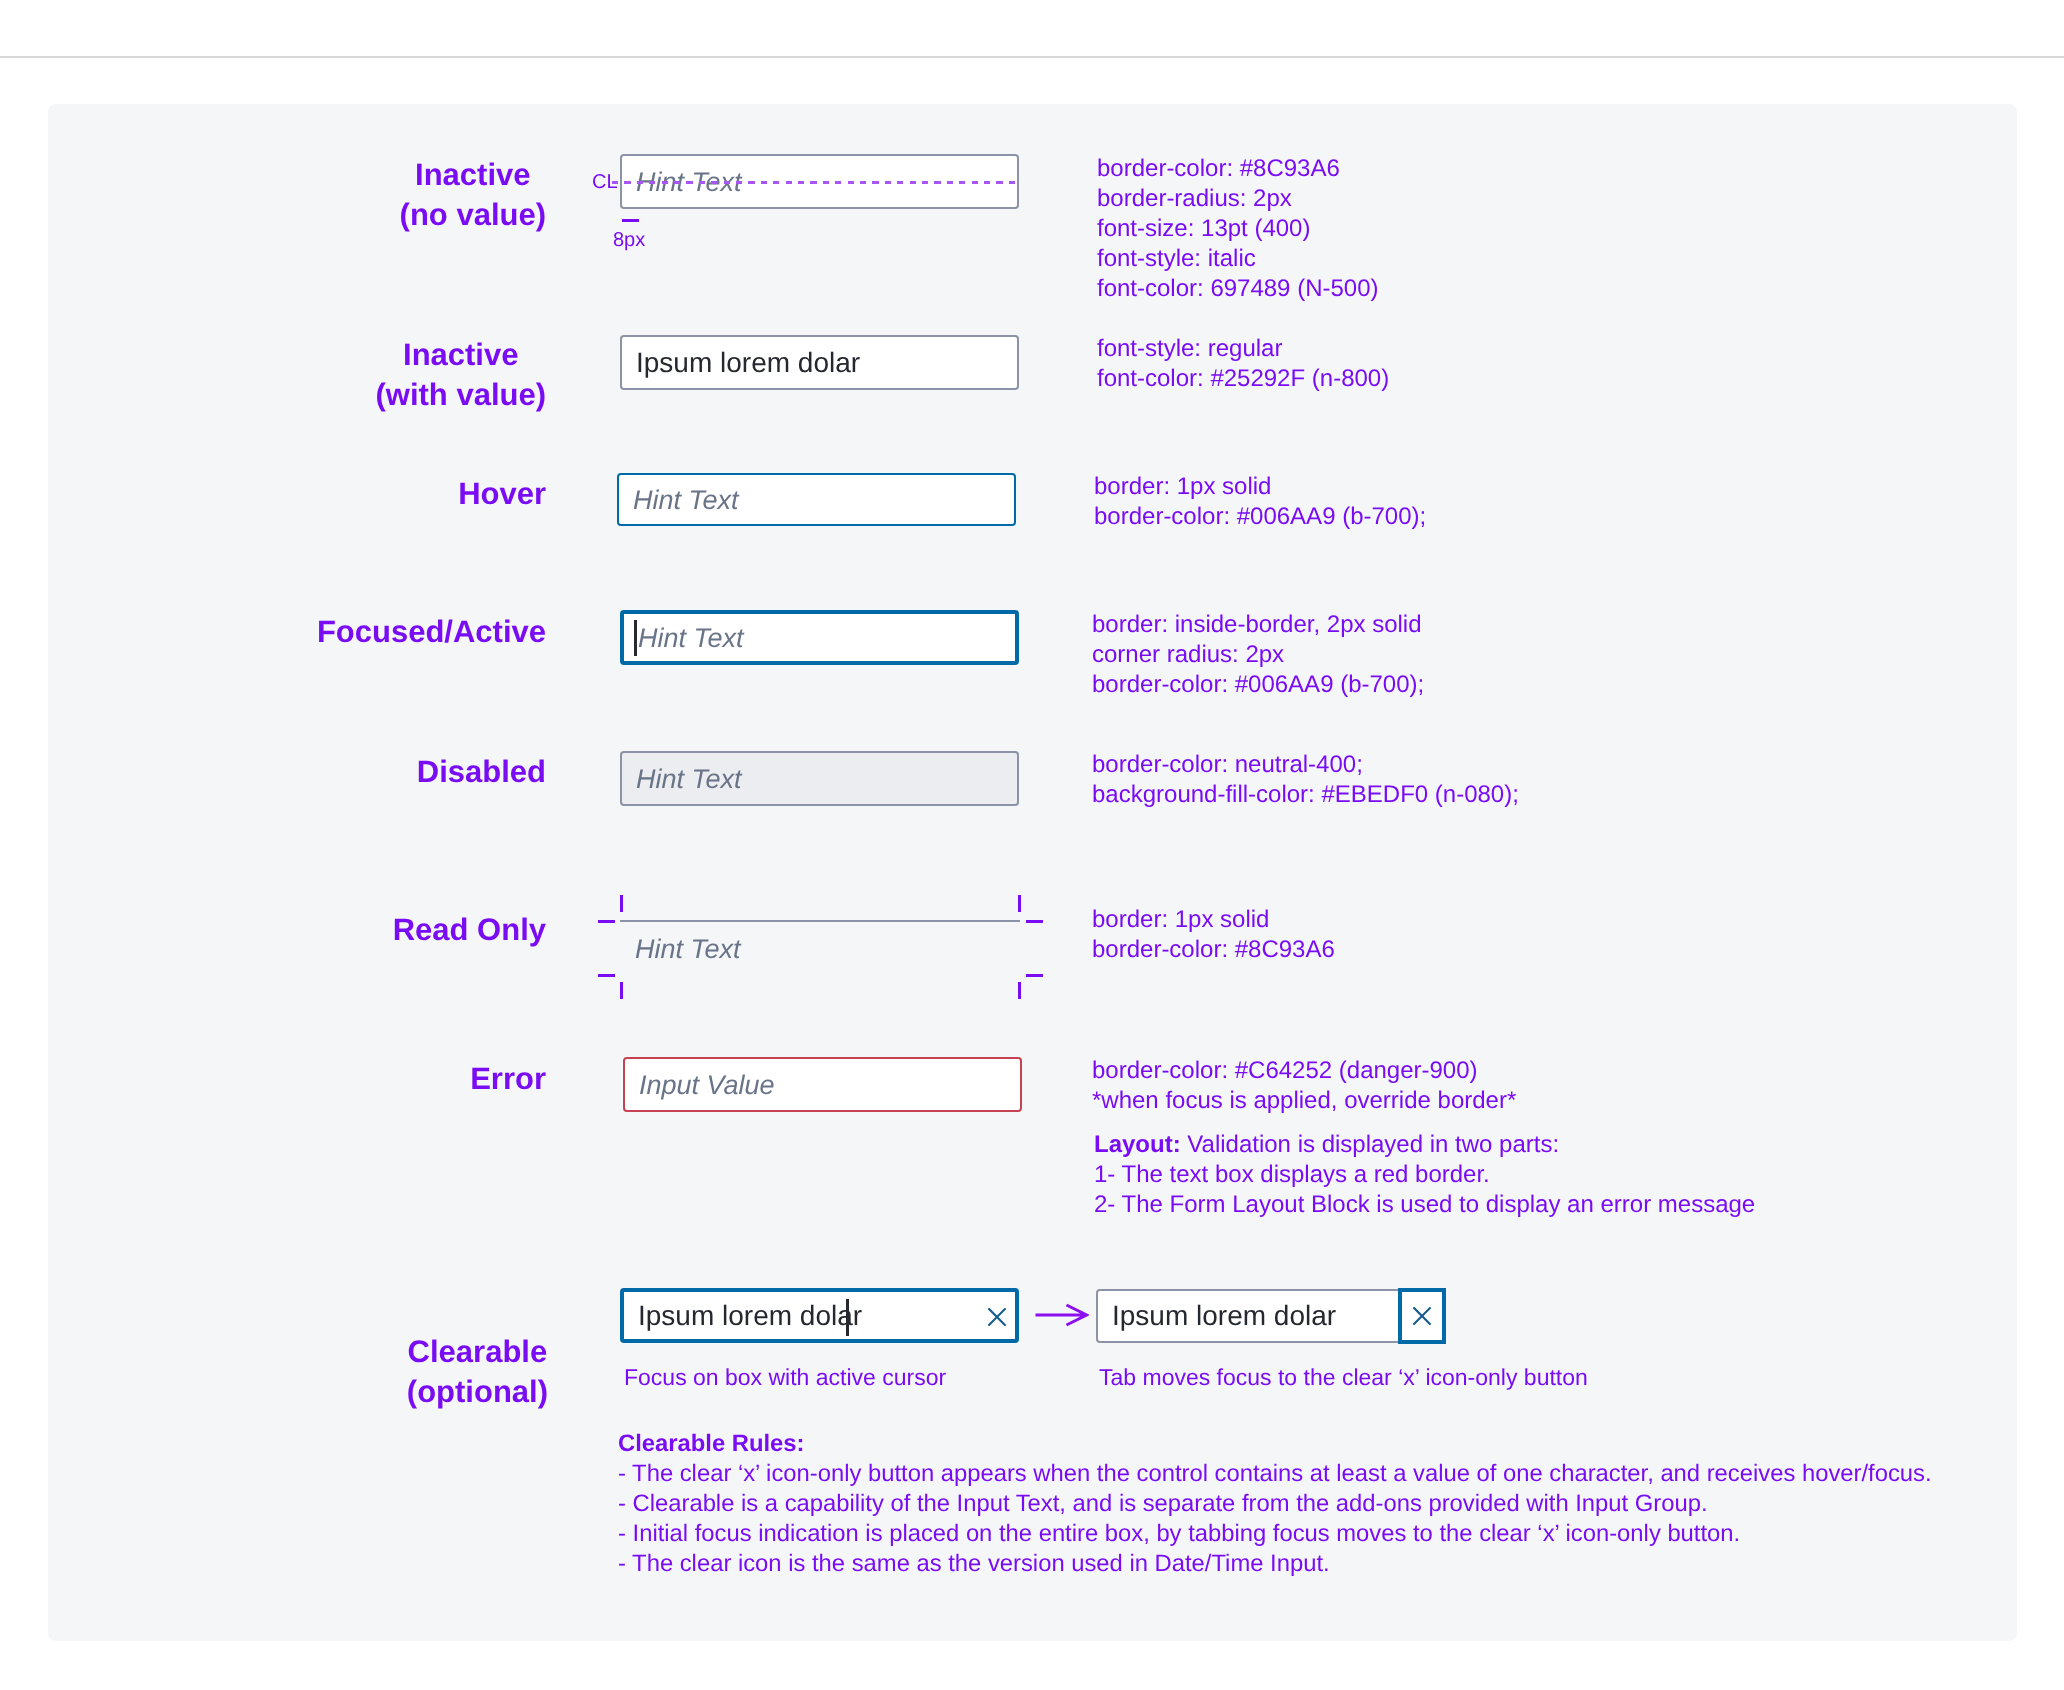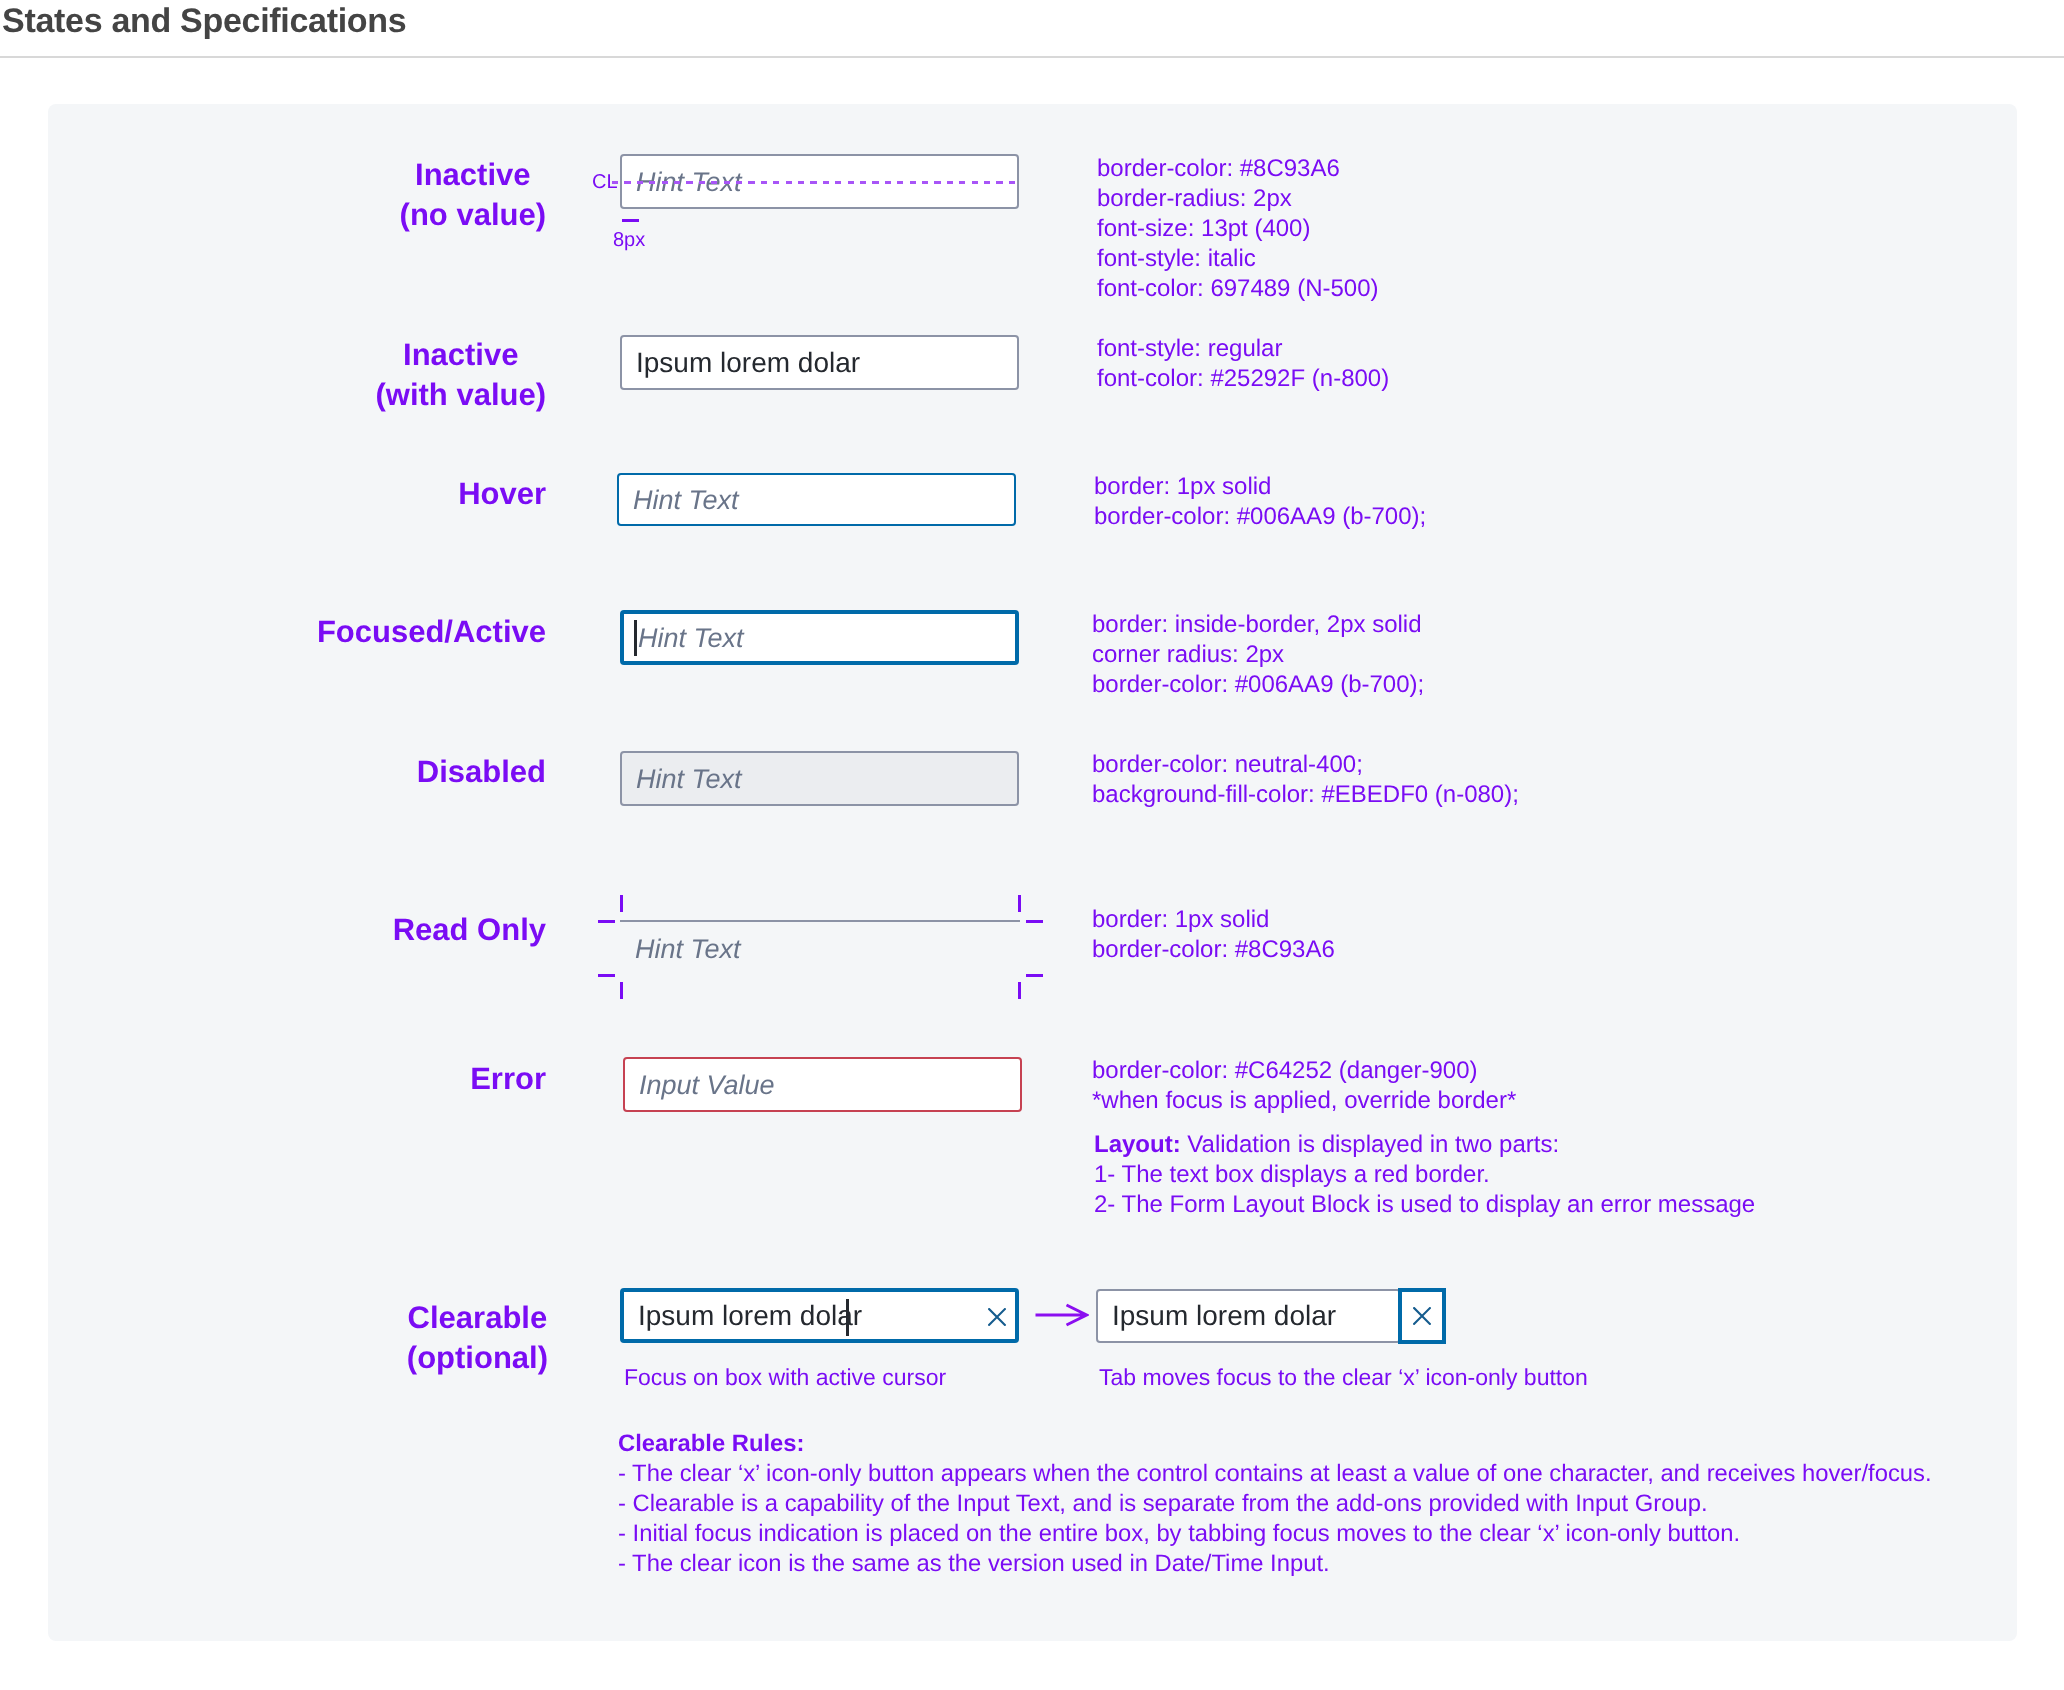--- a/index.html
+++ b/index.html
@@ -43,21 +43,20 @@
   .xbtn{position:absolute;box-sizing:border-box;display:flex;align-items:center;justify-content:center;}
   .rules{position:absolute;font-size:23.8px;color:#7A0CF4;line-height:30px;}
   .rules b{font-weight:bold;}
   .note{position:absolute;font-size:24px;color:#7A0CF4;line-height:30px;}
   .note b{font-weight:bold;}
 </style>
 </head>
 <body>
 
 <div class="page">
-  <div class="title">States and Specifications</div>
   <div class="rule"></div>
   <div class="panel"></div>
 
   <div class="state-label" style="right:1518px;top:155px;"><span>Inactive</span><br><span>(no value)</span></div>
   <div class="cl-text" style="left:592px;top:172px;">CL</div>
   <div class="tbox b-neutral" style="left:620px;top:154px;width:399px;height:55px;">
     <span class="ph">Hint Text</span>
   </div>
   <div class="dashline" style="left:612px;top:181px;width:404px;"></div>
   <div class="tick-h" style="left:622px;top:219px;width:17px;"></div>
@@ -106,21 +105,21 @@
   <div class="tbox b-red" style="left:623px;top:1057px;width:399px;height:55px;padding-left:44px;">
     <span class="ph">Input Value</span>
   </div>
   <div class="spec" style="left:1092px;top:1056px;"><div class="spec-line">border-color: #C64252 (danger-900)</div><div class="spec-line">*when focus is applied, override border*</div></div>
   <div class="note" style="left:1094px;top:1130px;">
     <b>Layout:</b><span> Validation is displayed in two parts:</span><br>
     <span>1- The text box displays a red border.</span><br>
     <span>2- The Form Layout Block is used to display an error message</span>
   </div>
 
-  <div class="state-label" style="right:1516px;top:1298px;"><span>Clearable</span><br><span>(optional)</span></div>
+  <div class="state-label" style="right:1516px;top:1332px;"><span>Clearable</span><br><span>(optional)</span></div>
   <div class="tbox b-blue2" style="left:620px;top:1288px;width:399px;height:55px;">
     <span class="val">Ipsum lorem dolar</span>
     <span class="cursor" style="left:222px;top:7px;height:37px;"></span>
     <span class="xbtn" style="left:364px;top:16px;width:18px;height:18px;">
       <svg width="18" height="18" viewBox="0 0 18 18" aria-hidden="true">
           <path d="M1.1 1.1 L16.9 16.9 M16.9 1.1 L1.1 16.9" stroke="#155C8E" stroke-width="2.1" stroke-linecap="square" fill="none"></path>
         </svg>
     </span>
   </div>
   <div style="position:absolute;left:1035px;top:1303px;">

